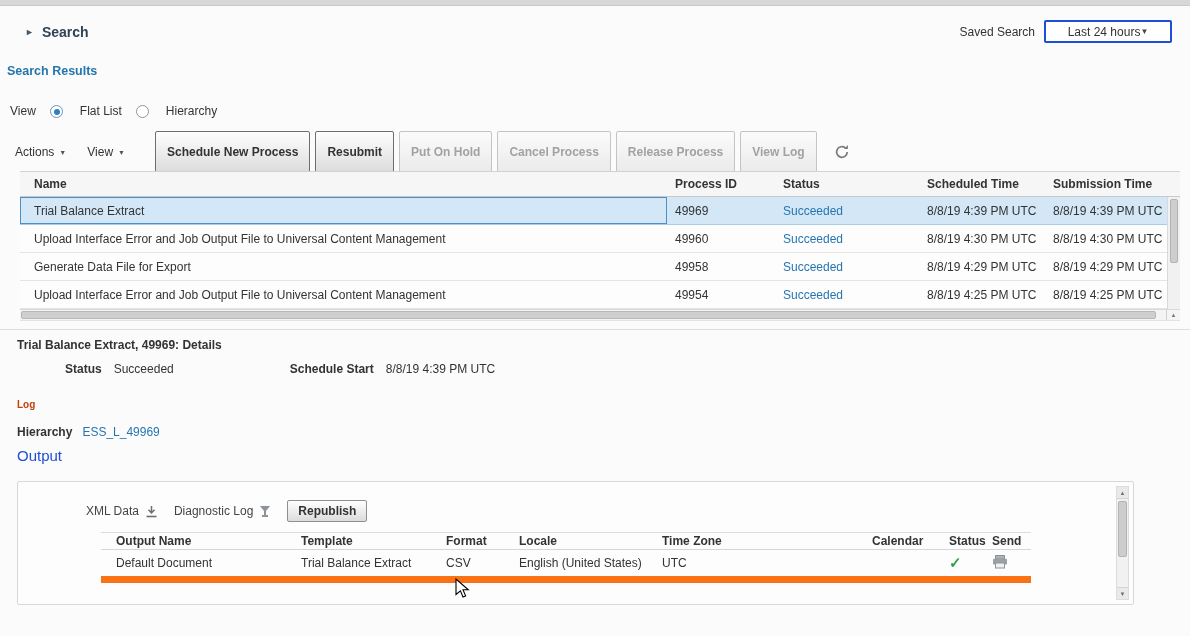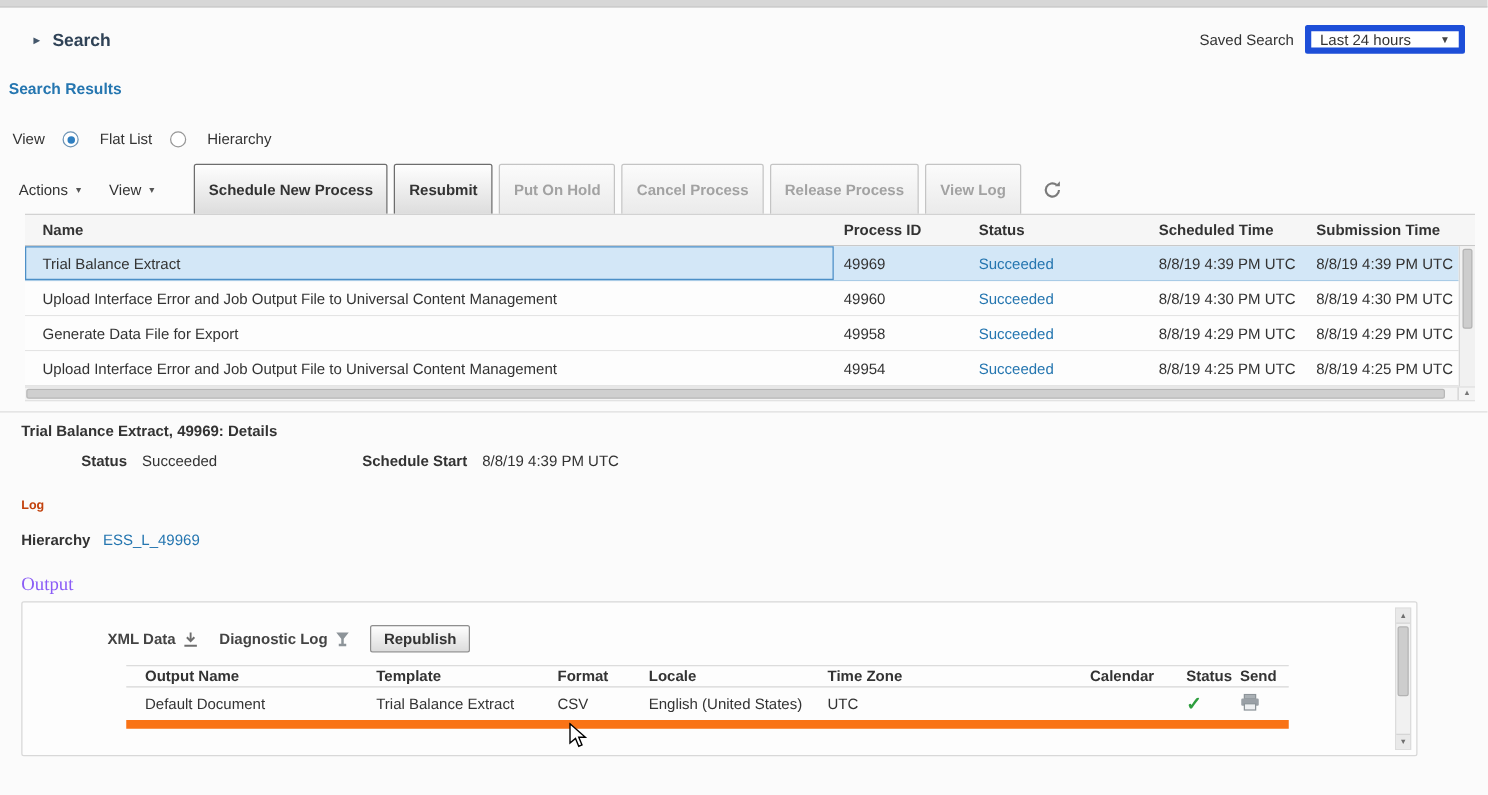--- a/index.html
+++ b/index.html
@@ -12,21 +12,21 @@
     font-size: 12px; color: #333;
     overflow: hidden;
   }
   .top-strip { position:absolute; top:0; left:0; width:100%; height:6px; background:#d7d7d7; border-bottom:1px solid #c9c9c9; }
 
   
   .search-header { position:absolute; top:20px; left:25px; right:18px; display:flex; justify-content:space-between; align-items:center; }
   .search-title { display:flex; align-items:center; gap:8px; font-size:14px; font-weight:bold; color:#2f4256; }
   .disclosure { font-size:9px; color:#44576b; }
   .saved-search { display:flex; align-items:center; gap:9px; color:#333; }
-  .dropdown { width:128px; height:23px; background:#fff; border:5px solid #1d4ed8; border-radius:2px; display:flex; align-items:center; justify-content:space-between; padding:0 7px; cursor:default; }
+  .dropdown { width:128px; height:23px; background:#fff; border:2px solid #1d4ed8; border-radius:2px; display:flex; align-items:center; justify-content:center; padding:0 7px; cursor:default; }
   .dd-arrow { font-size:8px; color:#444; }
 
   .results-title { position:absolute; top:64px; left:7px; font-weight:bold; font-size:12.5px; color:#2576b0; }
 
   
   .view-row { position:absolute; top:104px; left:10px; display:flex; align-items:center; }
   .radio-opt { display:flex; align-items:flex-end; gap:17px; margin-left:14px; }
   .radio { width:13px; height:13px; border:1px solid #979797; border-radius:50%; background:#fff; position:relative; display:inline-block; }
   .radio.checked { border-color:#6d94b5; }
   .radio.checked::after { content:""; position:absolute; left:3px; top:3px; width:6px; height:6px; border-radius:50%; background:#2f7fc1; }
@@ -74,26 +74,26 @@
   
   .details-title { position:absolute; top:338px; left:17px; font-weight:bold; }
   .details-row { position:absolute; top:362px; left:65px; display:flex; align-items:center; }
   .dlabel { font-weight:bold; margin-right:12px; }
   .dlabel.sched-start { margin-left:116px; }
 
   .log-title { position:absolute; top:399px; left:17px; font-size:10px; color:#c2410c;font-weight:bold; }
   .attachment-row { position:absolute; top:425px; left:17px; display:flex; align-items:center; gap:10px; }
   .link { color:#2576b0; cursor:default; }
 
-  .output-title { position:absolute; top:460px; left:17px; font-size:15px; color:#8b5cf6;font-family:Liberation Serif, serif; }
+  .output-title { position:absolute; top:447px; left:17px; font-size:15px; color:#1d4ed8; }
 
   
   .output-panel { position:absolute; top:481px; left:17px; width:1117px; height:124px; background:#fdfdfd; border:1px solid #d8d8d8; border-radius:2px; }
   .output-toolbar { position:absolute; top:18px; left:68px; display:flex; align-items:center; }
-  .otb-label { font-weight:bold; color:#444; margin-right:6px; }
+  .otb-label { font-weight:normal; color:#444; margin-right:6px; }
   .otb-icon { margin-right:16px; display:flex; align-items:center; }
   .btn.small { height:22px; padding:0 10px; }
 
   .output-table { position:absolute; top:50px; left:83px; width:930px; }
   .o-thead { display:flex; align-items:center; height:18px; font-weight:bold; border-top:1px solid #dcdcdc; border-bottom:1px solid #d6d6d6; }
   .o-trow { display:flex; align-items:center; height:33px; border-bottom:7px solid #f97316; }
   .oc1{ width:200px; padding-left:15px; } .oc2{ width:145px; } .oc3{ width:73px; }
   .oc4{ width:143px; } .oc5{ width:210px; } .oc6{ width:65px; }
   .oc7{ width:55px; padding-left:12px; } .oc8{ width:39px; }
   .check { color:#2e9e3e; font-weight:bold; font-size:15px; line-height:1; }

